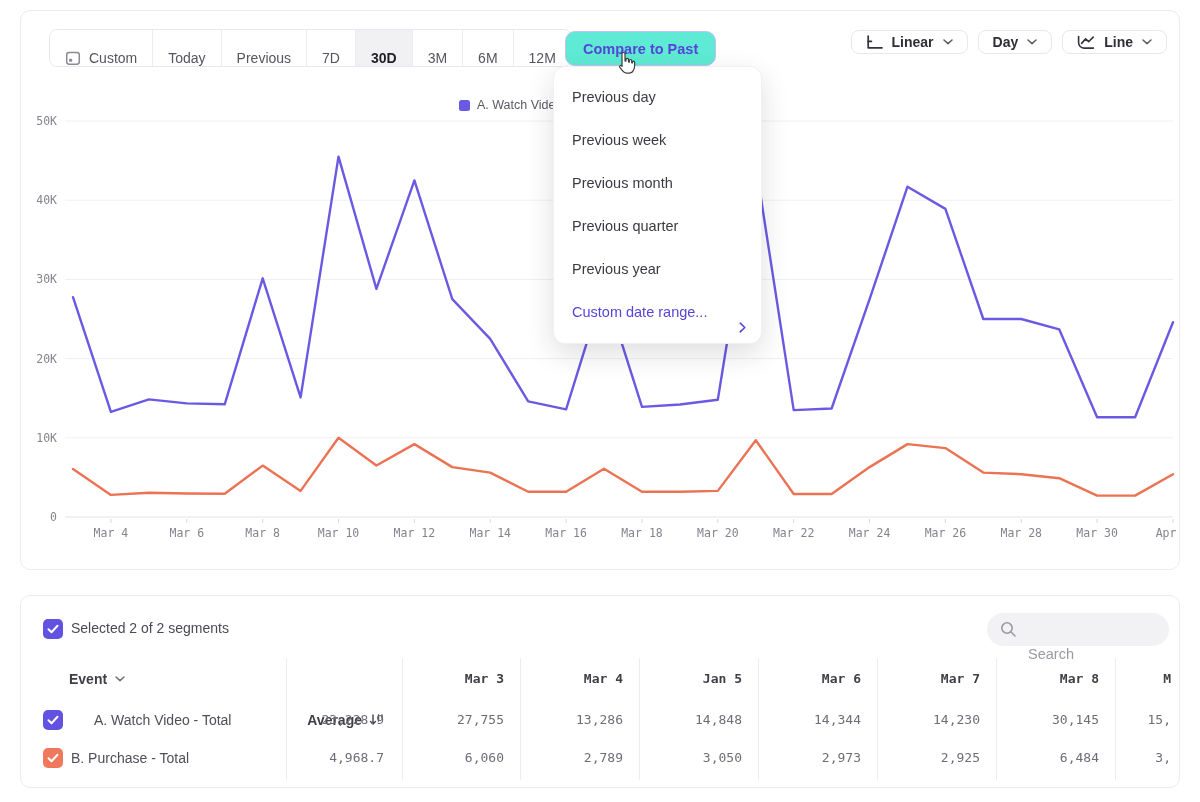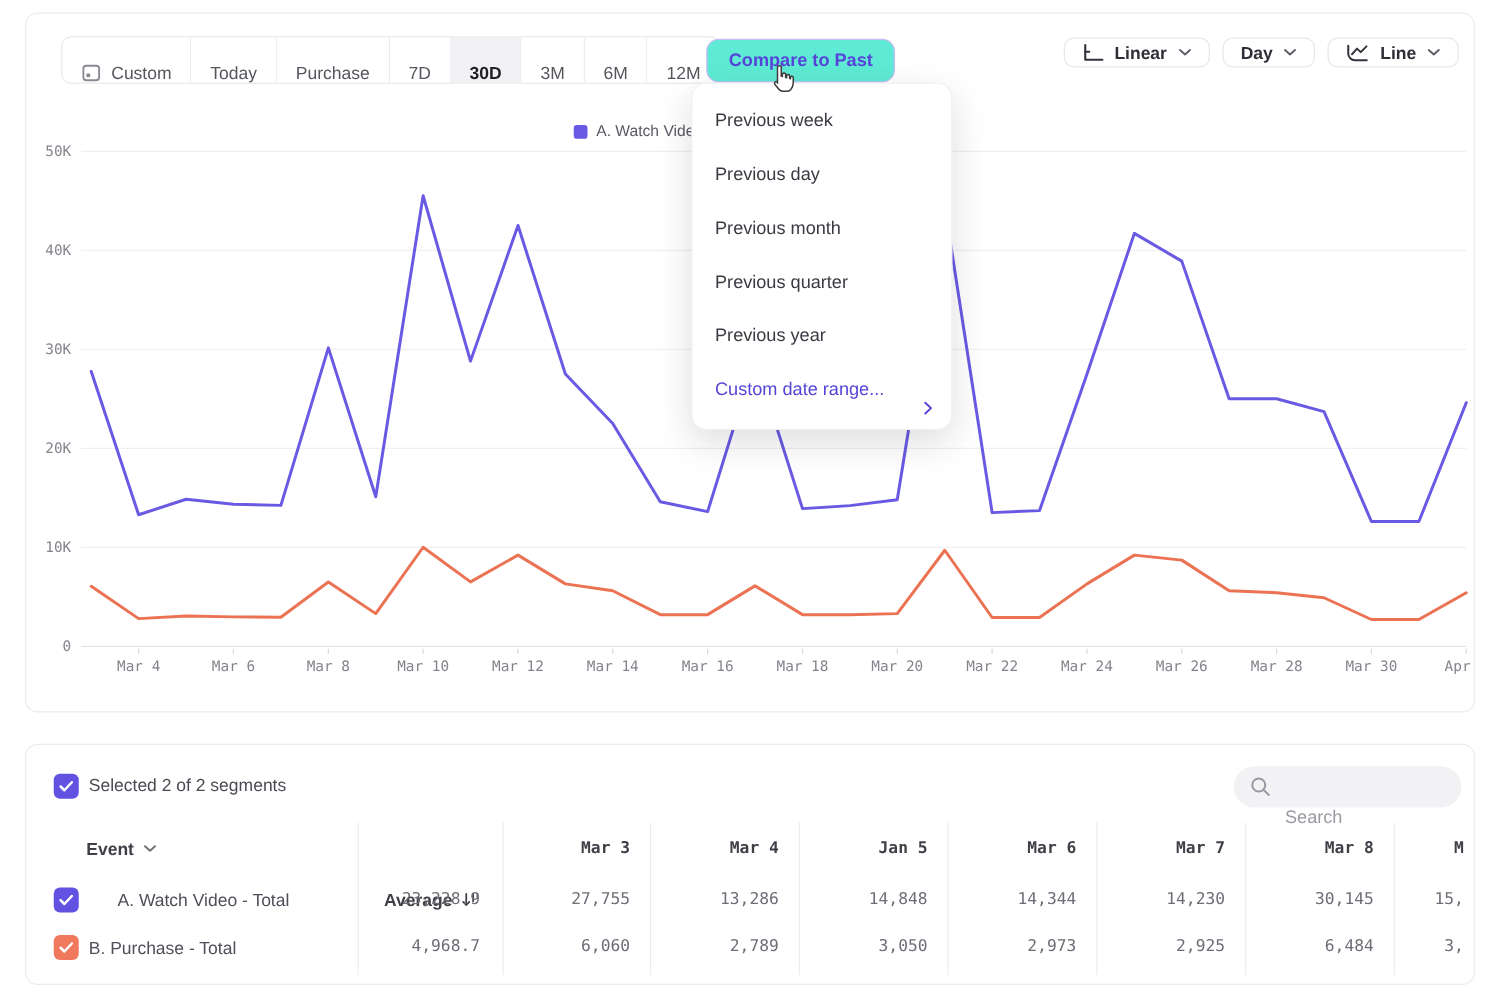--- a/index.html
+++ b/index.html
@@ -81,21 +81,21 @@
         <svg width="16" height="16" viewBox="0 0 16 16">
           <rect x="1.7" y="2.6" width="12.6" height="11.6" rx="2.4" fill="none" stroke="#8a8a93" stroke-width="1.5"></rect>
           <rect x="4.1" y="8.7" width="3.1" height="3.1" rx="0.8" fill="#8a8a93"></rect>
         </svg>
         <span>Custom</span>
       </button>
       <button class="seg-item">
         <span>Today</span>
       </button>
       <button class="seg-item">
-        <span>Purchase</span>
+        <span>Previous</span>
       </button>
       <button class="seg-item">
         <span>7D</span>
       </button>
       <button class="seg-item selected">
         <span>30D</span>
       </button>
       <button class="seg-item">
         <span>3M</span>
       </button>
@@ -187,22 +187,22 @@
       <line x1="1076.1379310344828" y1="438" x2="1076.1379310344828" y2="442" stroke="#d8d8de" stroke-width="1"></line>
       <text x="1076.1379310344828" y="456" text-anchor="middle" class="axis-label">Mar 30</text>
       <line x1="1152" y1="438" x2="1152" y2="442" stroke="#d8d8de" stroke-width="1"></line>
       <text x="1152" y="456" text-anchor="middle" class="axis-label">Apr 1</text>
       <polyline points="52.0,216.2 89.9,330.8 127.9,318.4 165.8,322.4 203.7,323.3 241.7,197.3 279.6,316.4 317.5,75.6 355.4,207.9 393.4,99.4 431.3,218.2 469.2,257.8 507.2,320.4 545.1,328.3 583.0,206.3 621.0,325.9 658.9,323.5 696.8,318.8 734.8,83.6 772.7,329.1 810.6,327.5 848.6,218.2 886.5,105.7 924.4,127.9 962.3,238.0 1000.3,238.0 1038.2,248.3 1076.1,336.2 1114.1,336.2 1152.0,241.2" fill="none" stroke="#6A5AE3" stroke-width="2.4" stroke-linejoin="round" stroke-linecap="round"></polyline>
       <polyline points="52.0,388.0 89.9,413.9 127.9,411.8 165.8,412.5 203.7,412.8 241.7,384.6 279.6,409.9 317.5,356.8 355.4,384.5 393.4,363.1 431.3,386.1 469.2,391.6 507.2,410.7 545.1,410.7 583.0,387.7 621.0,410.7 658.9,410.7 696.8,409.9 734.8,359.2 772.7,413.0 810.6,413.0 848.6,386.1 886.5,363.1 924.4,367.1 962.3,391.6 1000.3,393.2 1038.2,397.2 1076.1,414.6 1114.1,414.6 1152.0,393.2" fill="none" stroke="#EB7252" stroke-width="2.4" stroke-linejoin="round" stroke-linecap="round"></polyline>
     </svg>
 </div>
 
 <div class="dropdown" id="compare-menu">
+    <div class="menu-item">Previous day</div>
     <div class="menu-item">Previous week</div>
-    <div class="menu-item">Previous day</div>
     <div class="menu-item">Previous month</div>
     <div class="menu-item">Previous quarter</div>
     <div class="menu-item">Previous year</div>
     <div class="menu-item custom"><span>Custom date range...</span><span class="chev"><svg width="7" height="11" viewBox="0 0 7 11">
           <path d="M1.2 1.2L5.8 5.5 1.2 9.8" fill="none" stroke="#5644D8" stroke-width="1.6" stroke-linecap="round" stroke-linejoin="round"></path>
         </svg></span></div>
   </div>
 
 <div class="cursor">
   <svg width="24" height="24" viewBox="0 0 24 24">

